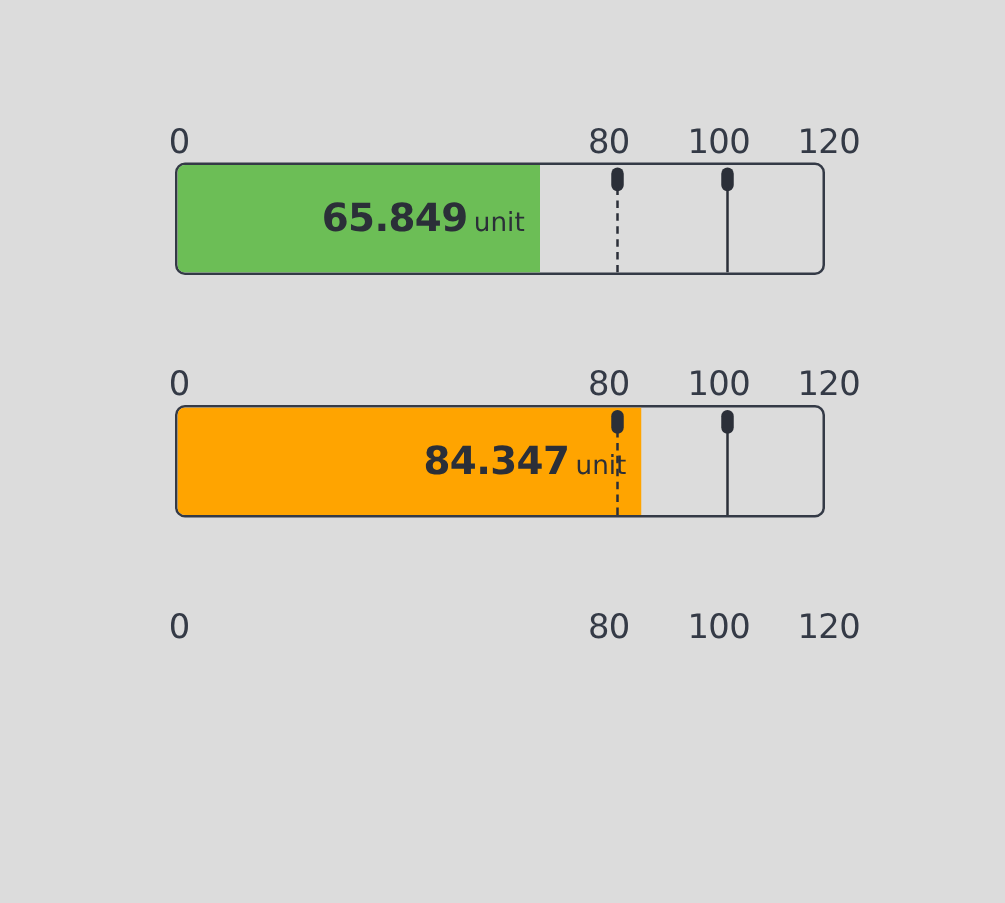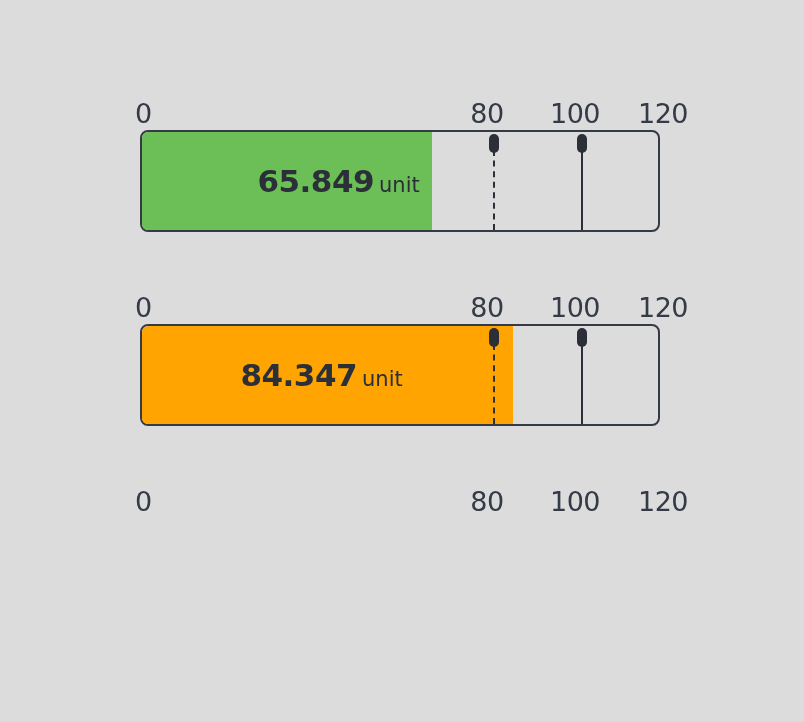--- a/index.html
+++ b/index.html
@@ -36,21 +36,21 @@
     font-size: 27px;
     line-height: 32px;
     color: #343a46;
     white-space: nowrap;
     letter-spacing: -0.5px;
   }
 
   
   .track {
     position: relative;
-    height: 102px;
+    height: 90px;
     box-sizing: border-box;
     border: 2.5px solid #343a46;
     border-radius: 8px;
     background: #dcdcdc;
     overflow: hidden;
   }
   .bar-fill {
     position: absolute;
     left: 0;
     top: 0;
@@ -137,21 +137,21 @@
       <div class="track">
         <div class="bar-fill" style="width: 371.127px; background: rgb(255, 164, 0);"></div>
         <div class="marker dashed" style="left: 352px;">
           <div class="cap"></div>
           <div class="stem"></div>
         </div>
         <div class="marker solid" style="left: 440px;">
           <div class="cap"></div>
           <div class="stem"></div>
         </div>
-        <div class="bar-value" style="left: 0px; width: 359.127px; text-align: center;"><span class="num">84.347</span><span class="unit">unit</span></div>
+        <div class="bar-value" style="left: 0px; width: 359.127px; text-align: right;"><span class="num">84.347</span><span class="unit">unit</span></div>
       </div>
     </div>
     <div class="bullet-group" style="top: 486px;">
       <div class="axis-labels">
         <span class="tick-label" style="left: -5px;">0</span>
         <span class="tick-label" style="left: 347px; transform: translateX(-50%);">80</span>
         <span class="tick-label" style="left: 435px; transform: translateX(-50%);">100</span>
         <span class="tick-label" style="left: 523px; transform: translateX(-50%);">120</span>
       </div>
     </div>

